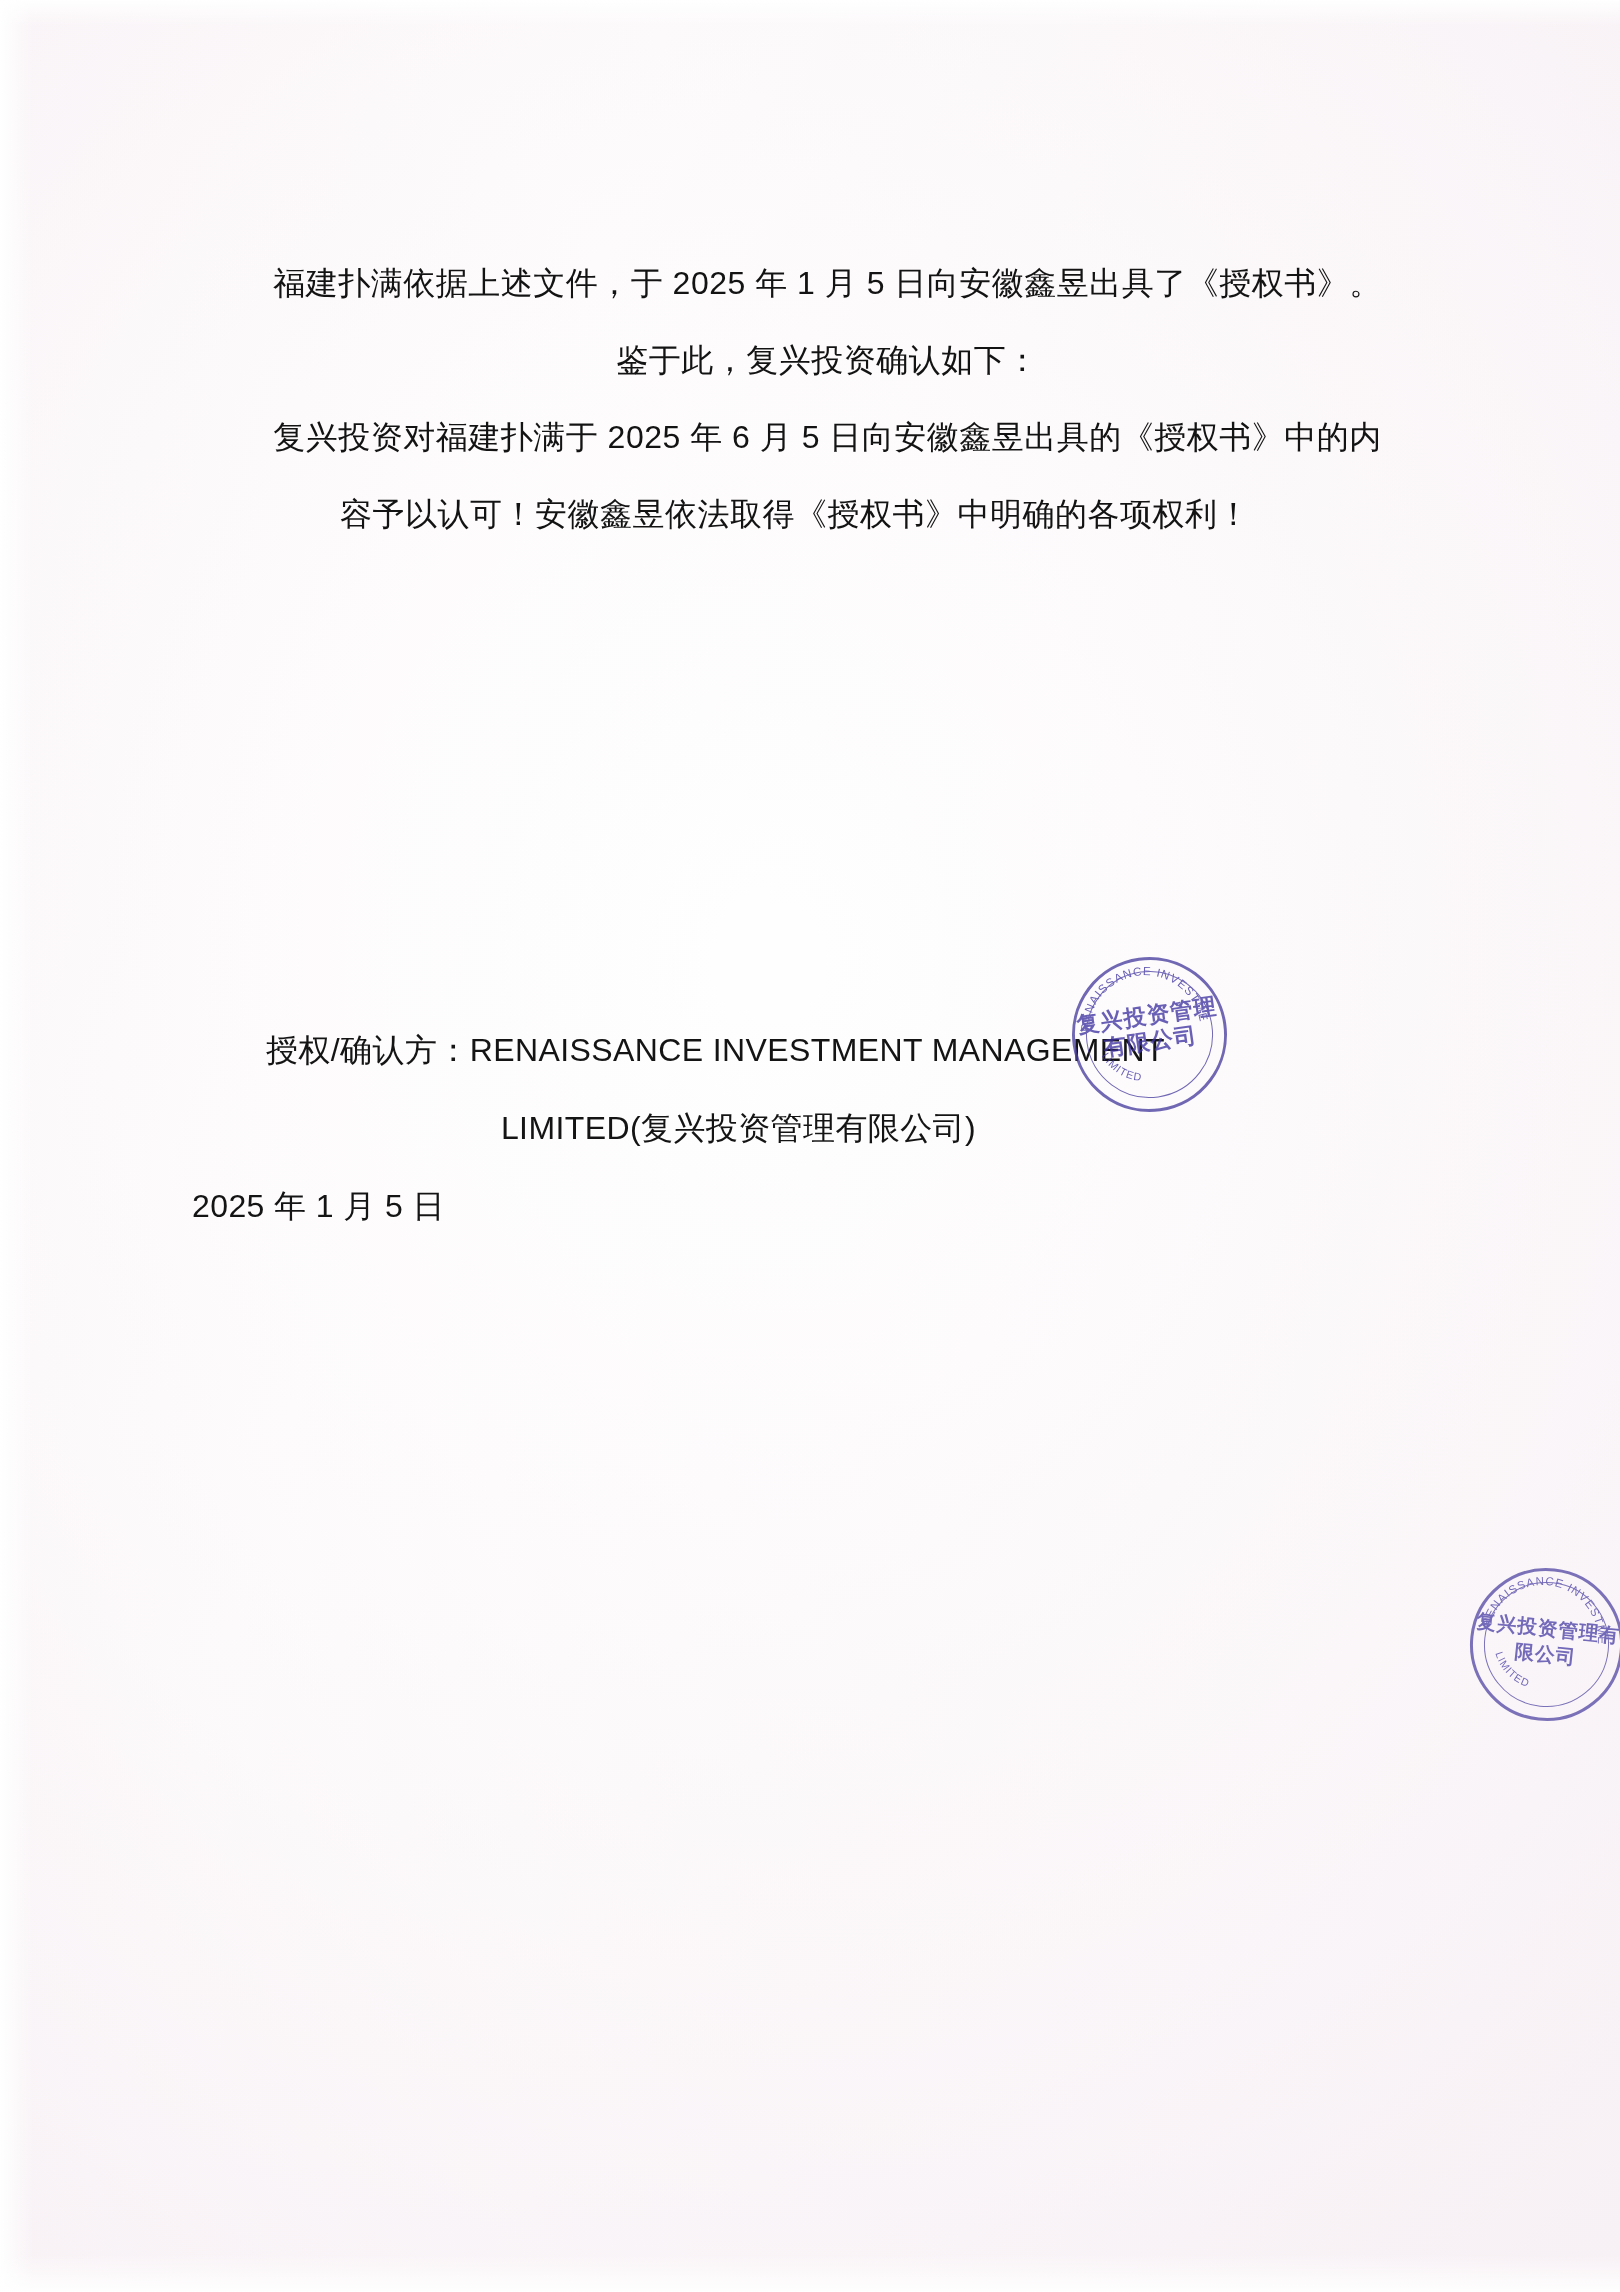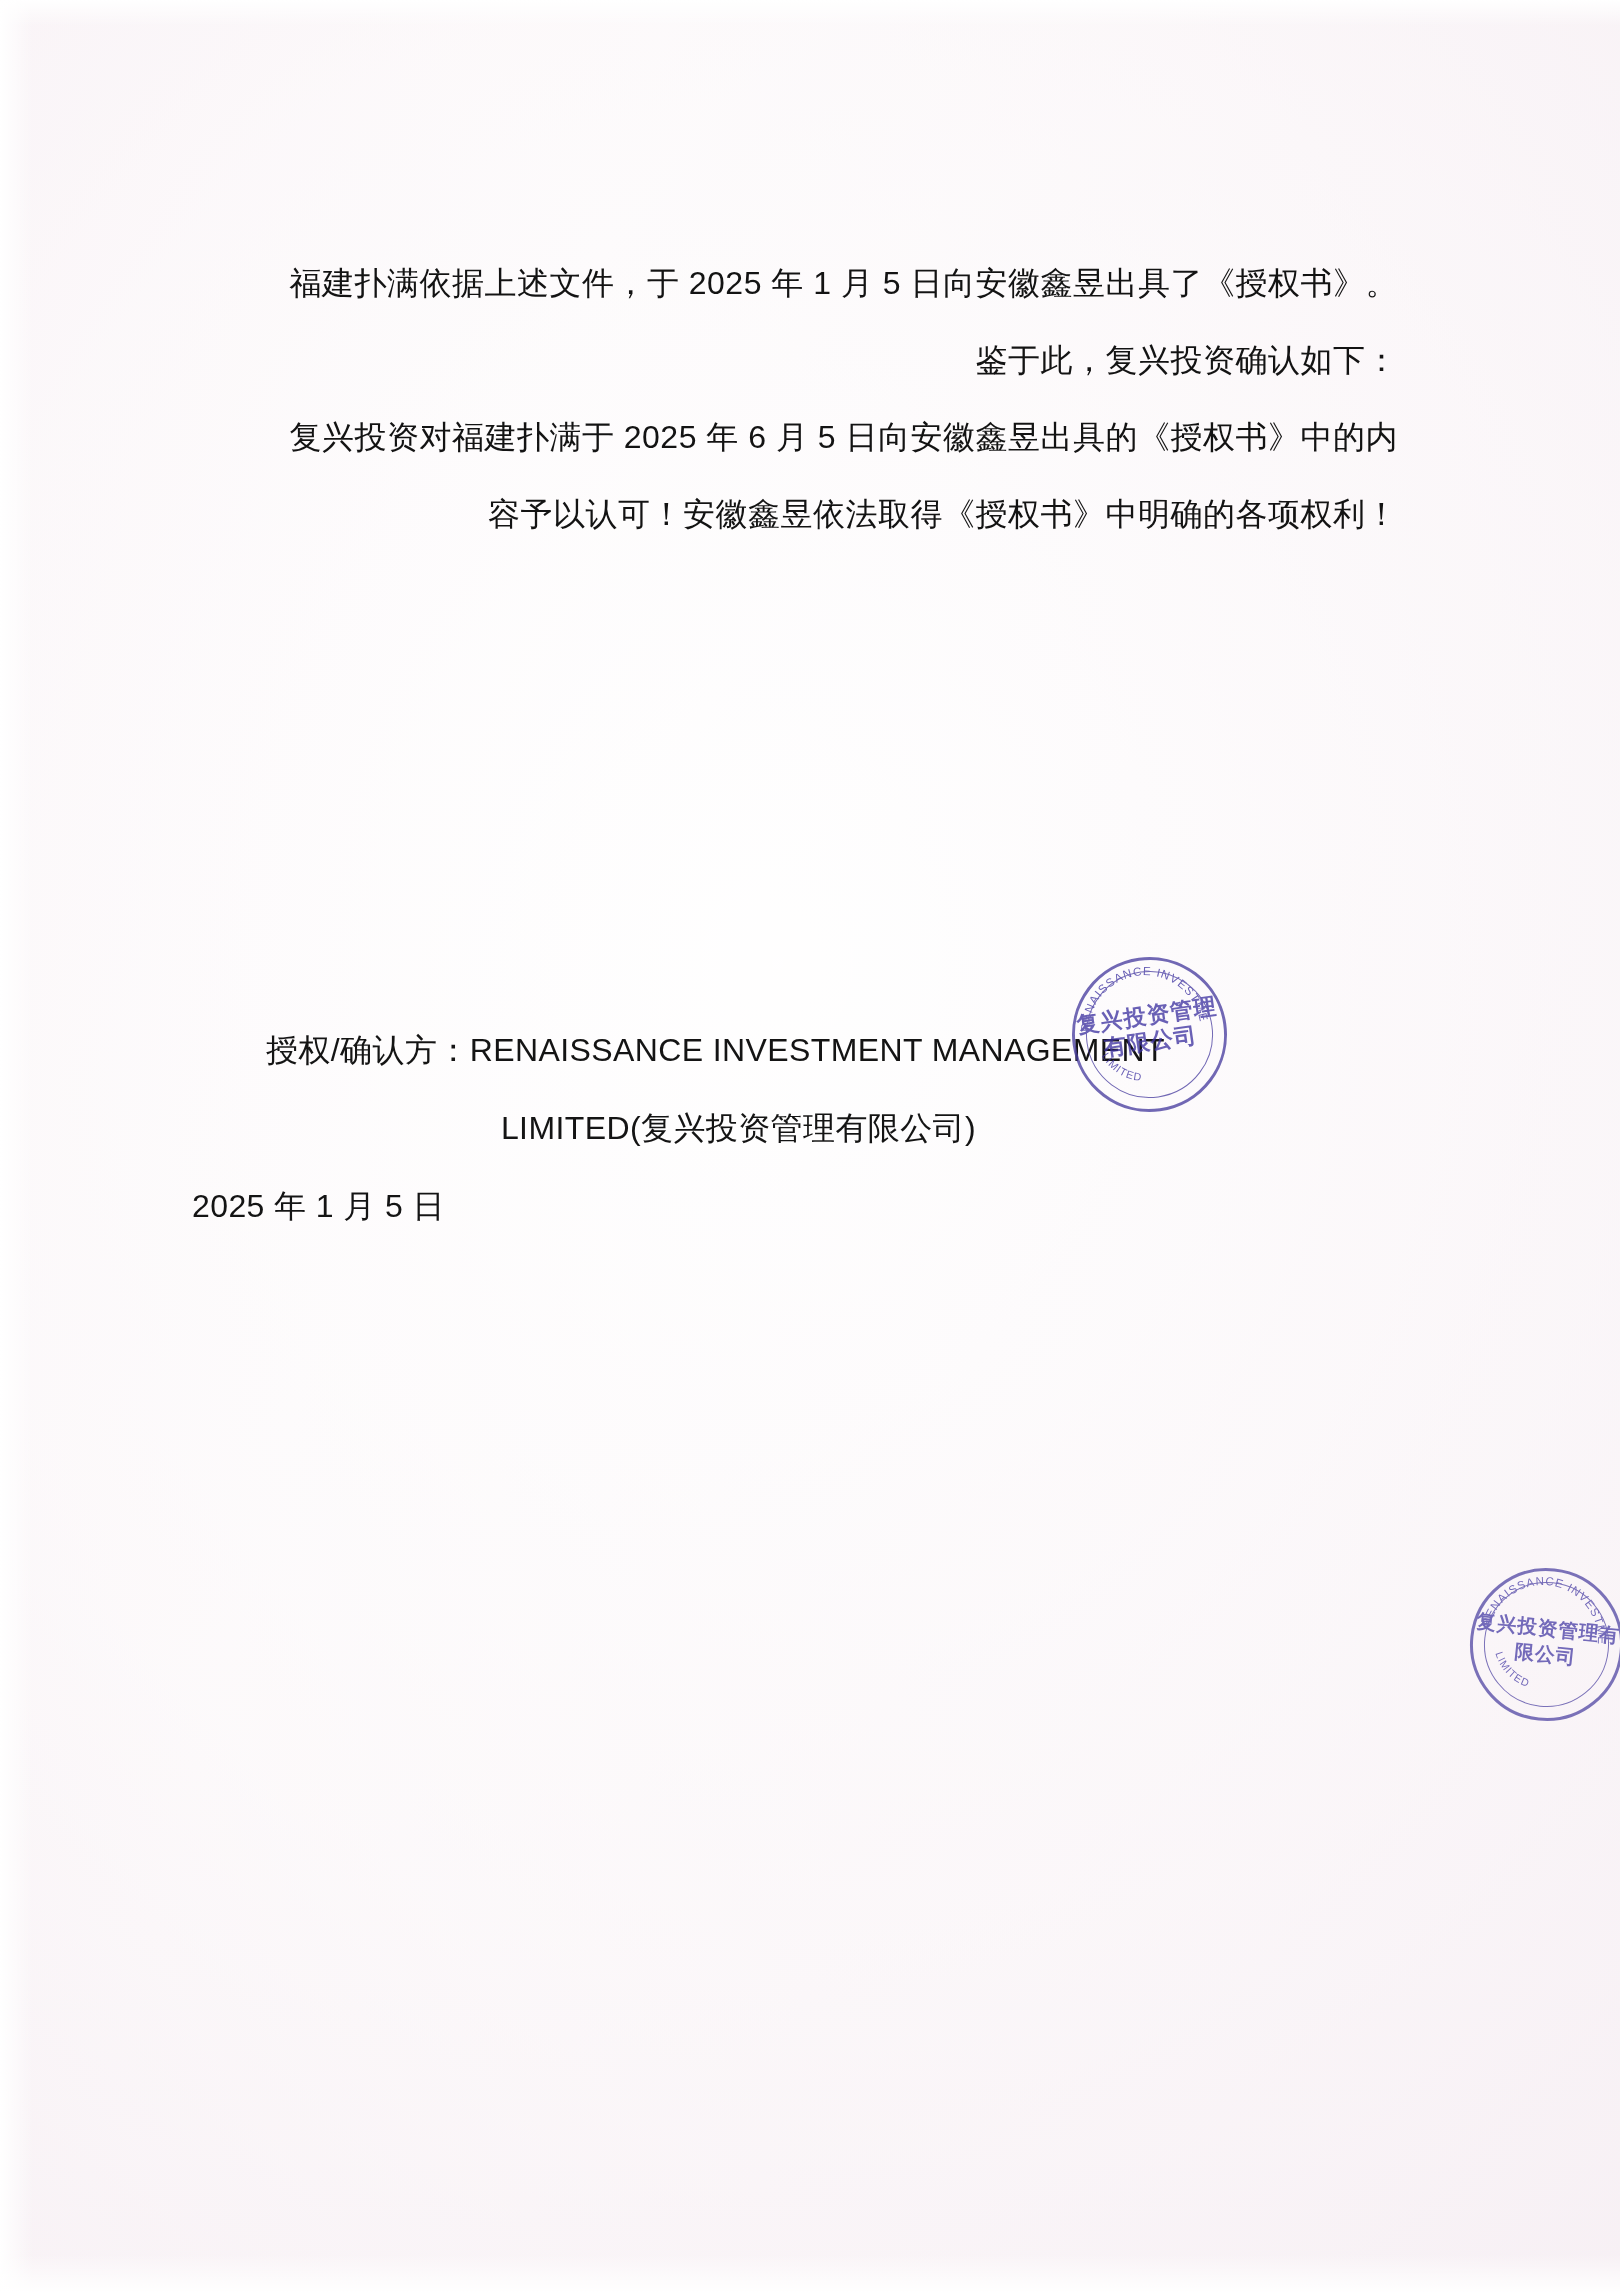--- a/index.html
+++ b/index.html
@@ -53,21 +53,21 @@
     left: 192px;
     top: 245px;
     width: 1206px;
   }
   .para {
     font-size: 32px;
     line-height: 77px;
     color: #131313;
     letter-spacing: 0.5px;
     margin: 0 0 0 0;
-    text-align: right;
+    text-align: center;
   }
   .indent {
     text-indent: 65px;
   }
 
   .sign-block {
     position: absolute;
     left: 192px;
     top: 1011px;
     width: 1206px;

